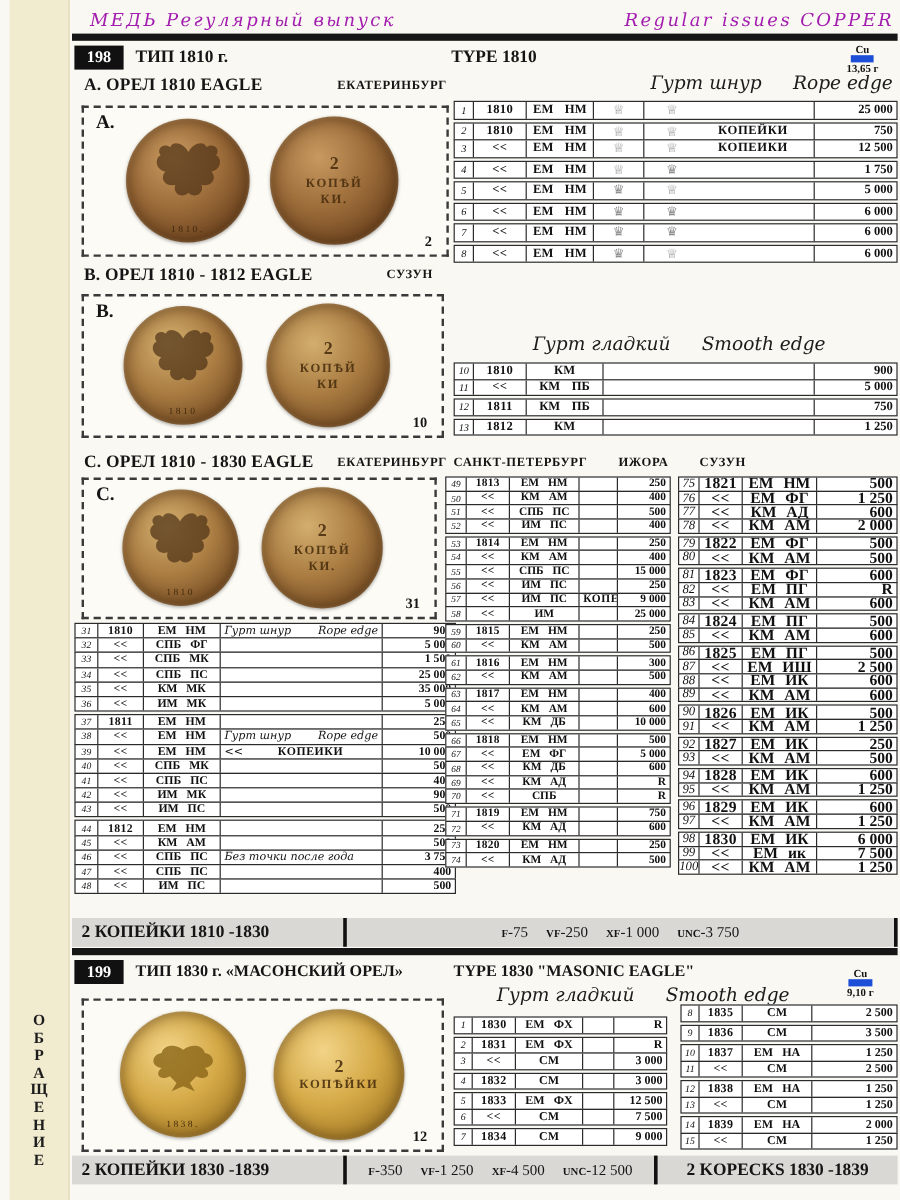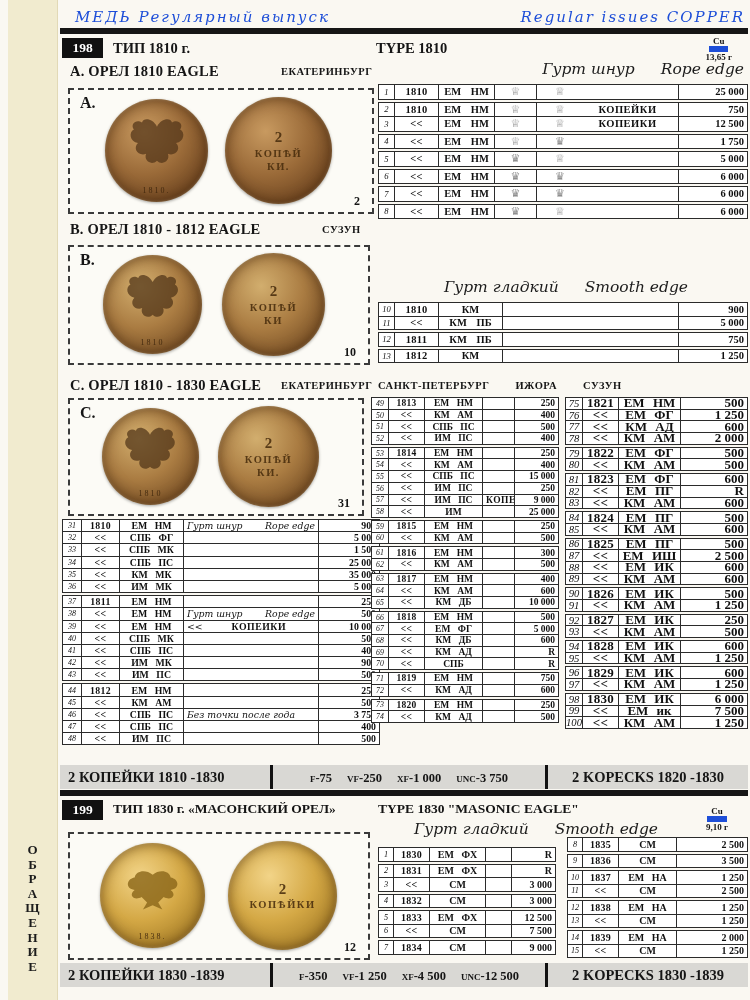--- a/index.html
+++ b/index.html
@@ -5,21 +5,21 @@
   html,body{margin:0;padding:0;background:#e8e6e0;}
   .page{position:relative;width:750px;height:1000px;background:#faf8f2;overflow:hidden;
         font-family:"Liberation Serif",serif;color:#151515;}
   
   .strip{position:absolute;left:8px;top:0;width:49px;height:1000px;background:#f1ebcf;border-right:1px solid #e2d9b6;}
   .strip-text{position:absolute;left:8px;top:843px;width:49px;text-align:center;
               font-weight:bold;font-size:13px;color:#1c1c1c;}
   .strip-text div{line-height:14.6px;}
   
   .hdr{position:absolute;top:8px;font-family:"DejaVu Serif",serif;font-style:italic;
-       color:#1d4ed8;font-size:15px;letter-spacing:2px;white-space:nowrap;}
+       color:#a21caf;font-size:15px;letter-spacing:2px;white-space:nowrap;}
   .rule{position:absolute;left:60px;width:688px;height:6px;background:#161616;}
   
   .numbox{position:absolute;left:62px;width:41px;height:20px;background:#111;color:#fff;
           font-weight:bold;font-size:13.5px;display:flex;align-items:center;justify-content:center;}
   .title-ru{position:absolute;font-weight:bold;font-size:14.5px;white-space:nowrap;}
   .title-en{position:absolute;font-weight:bold;font-size:14.5px;white-space:nowrap;}
   .cu{position:absolute;text-align:center;font-weight:bold;font-size:9px;line-height:10px;}
   .cu .cu-metal{border-bottom:6px solid #1d4ed8;padding:0 4px;display:inline-block;}
   .cu .cu-weight{display:block;}
   .sec-title{position:absolute;font-weight:bold;font-size:14.5px;white-space:nowrap;letter-spacing:.2px;}
@@ -82,25 +82,25 @@
   .tbl-199l{left:378px;top:848px;width:178px;font-size:10px;}
   .tbl-199l .trow{height:14.5px;}
   .tbl-199l .c-n{width:15px;flex:none;} .tbl-199l .c-y{width:36px;flex:none;}
   .tbl-199l .c-m{width:56px;flex:none;word-spacing:5px;} .tbl-199l .c-note{width:26px;flex:none;} .tbl-199l .c-p{flex:1;}
   .tbl-199r{left:567px;top:838px;width:181px;font-size:10px;}
   .tbl-199r .trow{height:14.5px;}
   .tbl-199r .c-n{width:15px;flex:none;} .tbl-199r .c-y{width:36px;flex:none;}
   .tbl-199r .c-m{width:58px;flex:none;word-spacing:5px;} .tbl-199r .c-p{flex:1;}
   
   .gbar{position:absolute;left:60px;width:688px;height:24px;background:#d9d8d4;display:flex;align-items:center;}
-  .gbar-left{width:210px;padding-left:8px;font-weight:bold;font-size:14.5px;box-sizing:border-box;white-space:nowrap;}
+  .gbar-left{width:226px;padding-left:8px;font-weight:bold;font-size:14.5px;box-sizing:border-box;white-space:nowrap;}
   .gbar-div{width:3px;height:100%;background:#111;flex:none;}
   .gbar-mid{flex:1;display:flex;justify-content:center;align-items:baseline;gap:15px;}
   .glab{font-size:9px;font-weight:bold;}
-  .gval{font-size:12.5px;font-weight:bold;}
+  .gval{font-size:12.5px;font-weight:normal;}
   .gbar-right{width:200px;text-align:center;font-weight:bold;font-size:14.5px;white-space:nowrap;}
   .pagenum{position:absolute;left:0;top:985px;width:750px;text-align:center;font-size:11.5px;color:#222;}
 </style>
 </head>
 <body>
 
 <div class="page">
 
   <div class="strip"></div>
   <div class="strip-text">
@@ -985,21 +985,20 @@
   <div class="gbar" style="top:765px;">
     <div class="gbar-left">2 КОПЕЙКИ 1810 -1830</div>
     <div class="gbar-div"></div>
     <div class="gbar-mid">
         <span><span class="glab">F</span><span class="gval">-75</span></span>
         <span><span class="glab">VF</span><span class="gval">-250</span></span>
         <span><span class="glab">XF</span><span class="gval">-1 000</span></span>
         <span><span class="glab">UNC</span><span class="gval">-3 750</span></span>
       </div>
     <div class="gbar-div"></div>
-    <div class="gbar-right">2 KOPECKS 1820 -1830</div>
   </div>
   <div class="rule" style="top:790px;"></div>
 
   <div class="numbox" style="top:800px;">199</div>
   <div class="title-ru" style="left:113px;top:801px;font-size:13.5px;">ТИП 1830 г. «МАСОНСКИЙ ОРЕЛ»</div>
   <div class="title-en" style="left:378px;top:801px;font-size:13.5px;">TYPE 1830   "MASONIC EAGLE"</div>
   <div class="cu" style="right:22px;top:806px;">
     <span class="cu-metal">Cu</span>
     <span class="cu-weight">9,10 г</span>
   </div>

